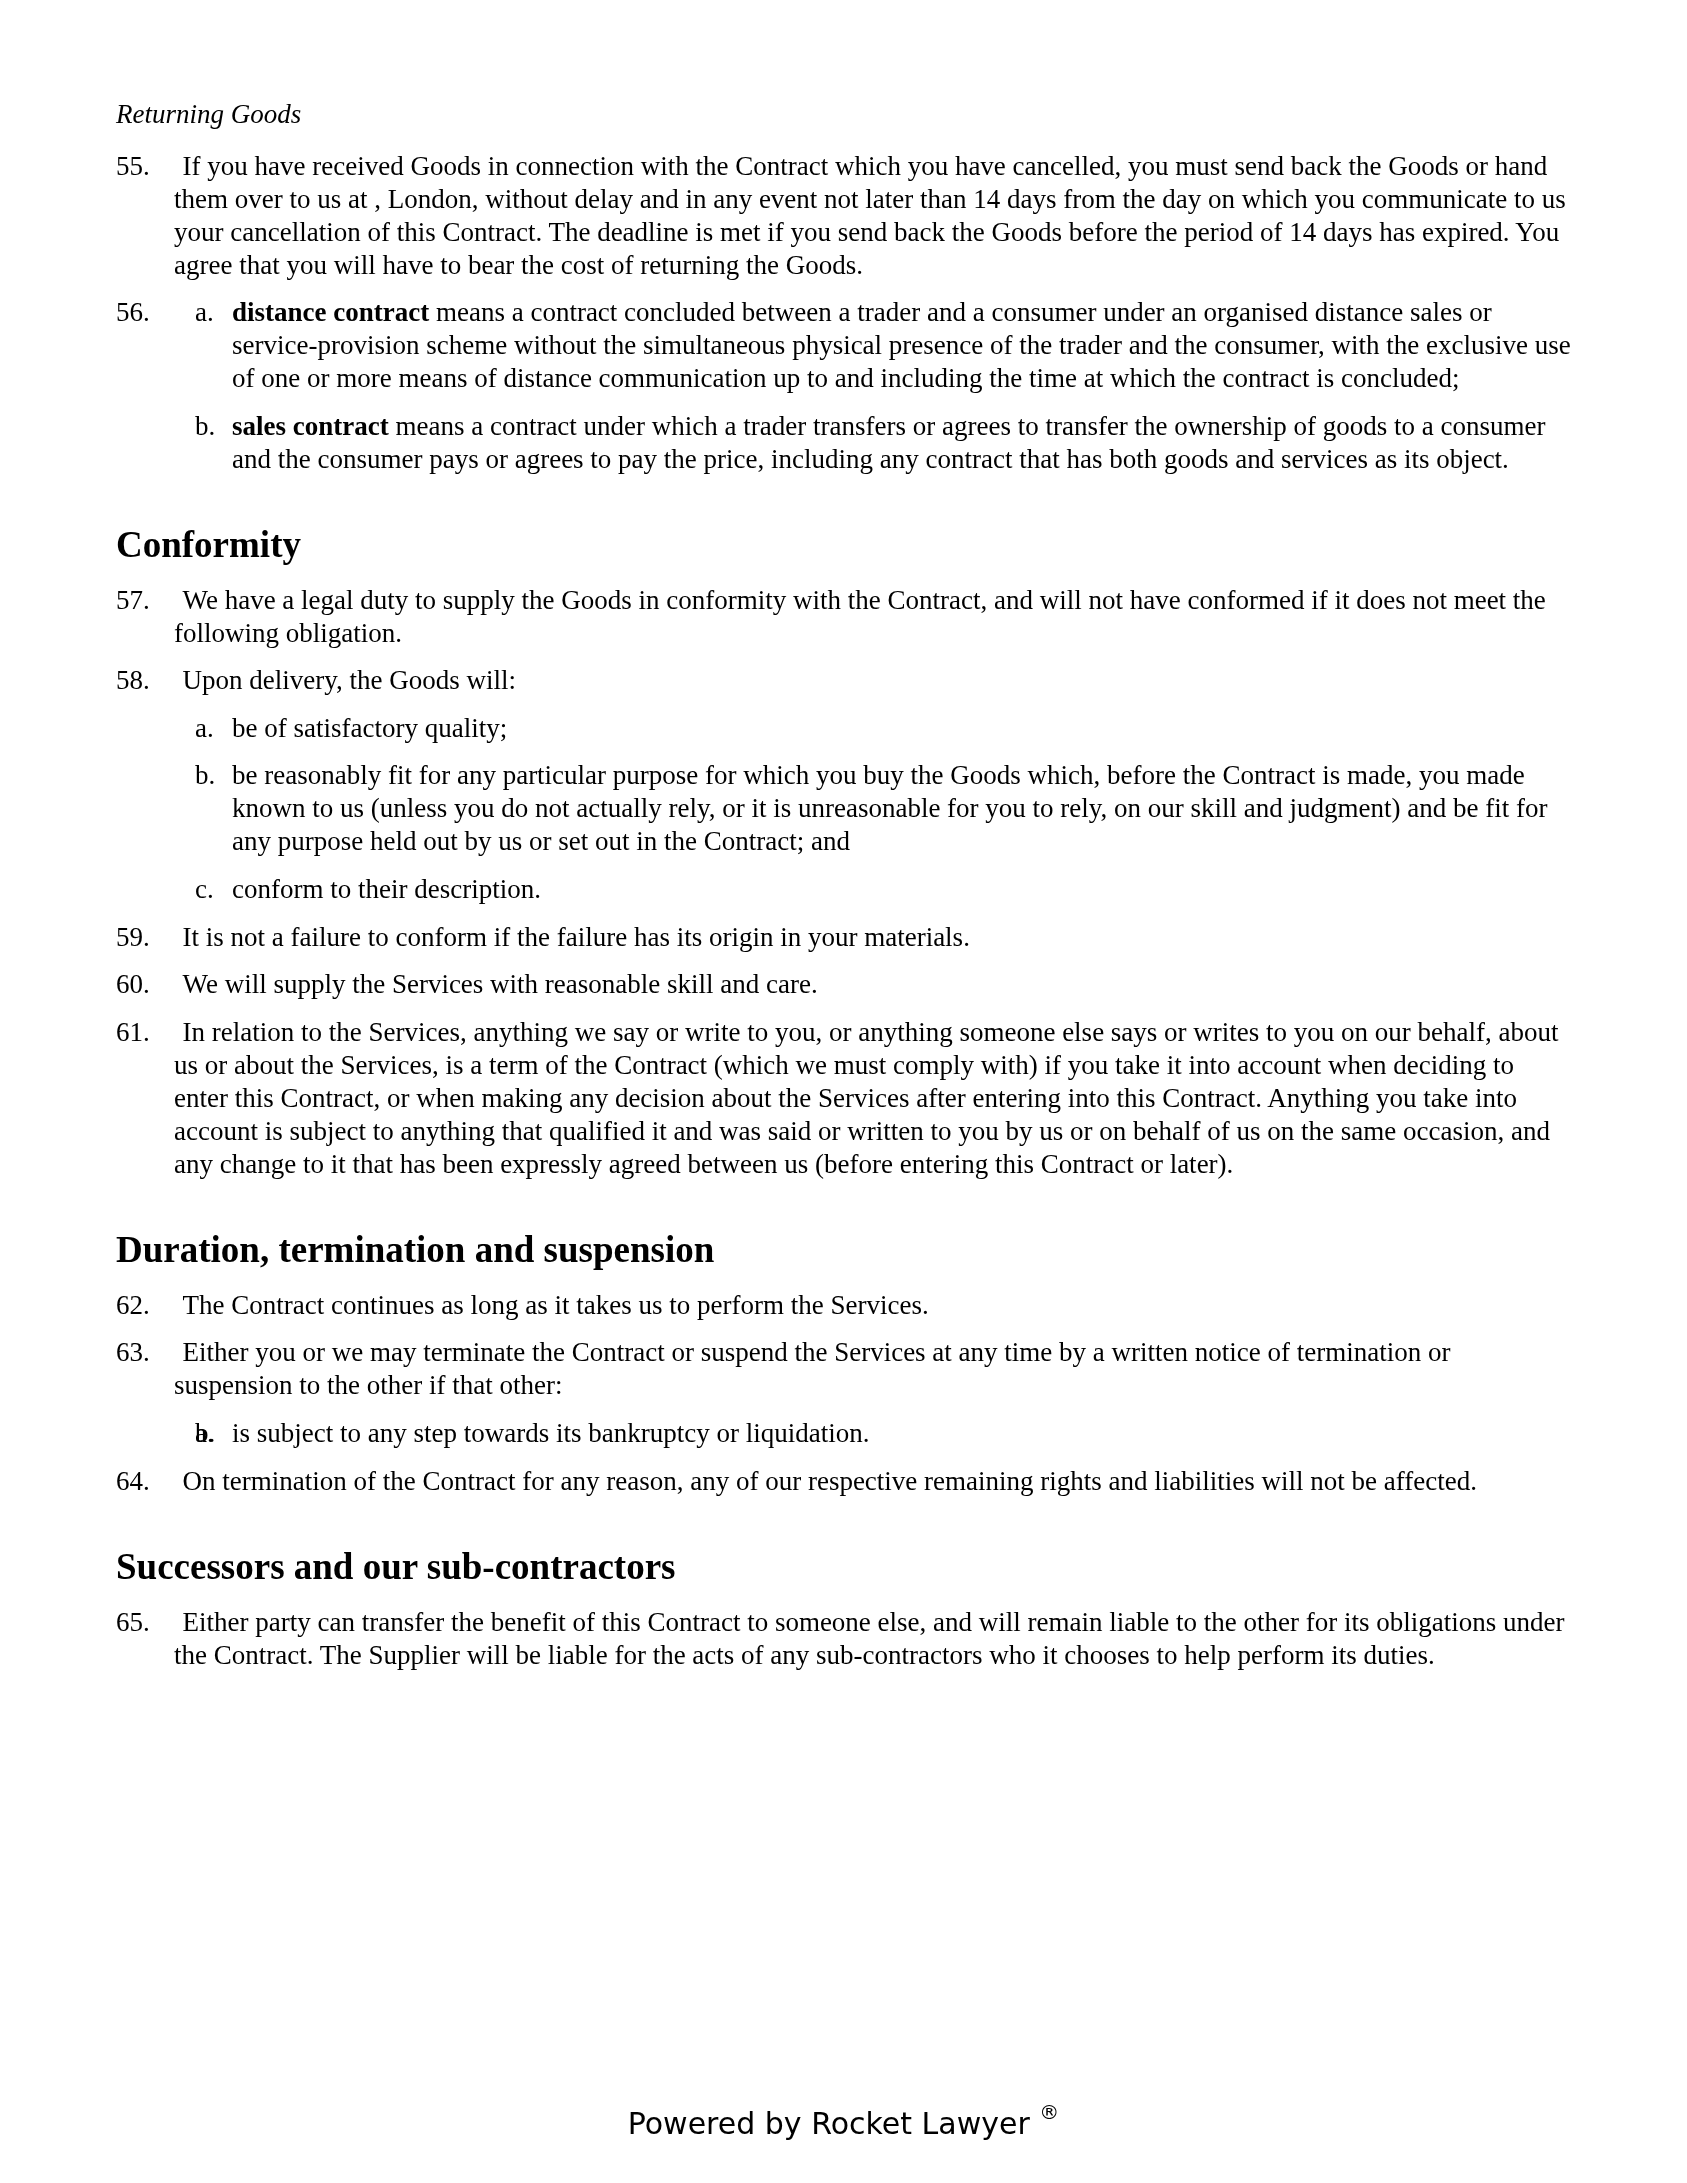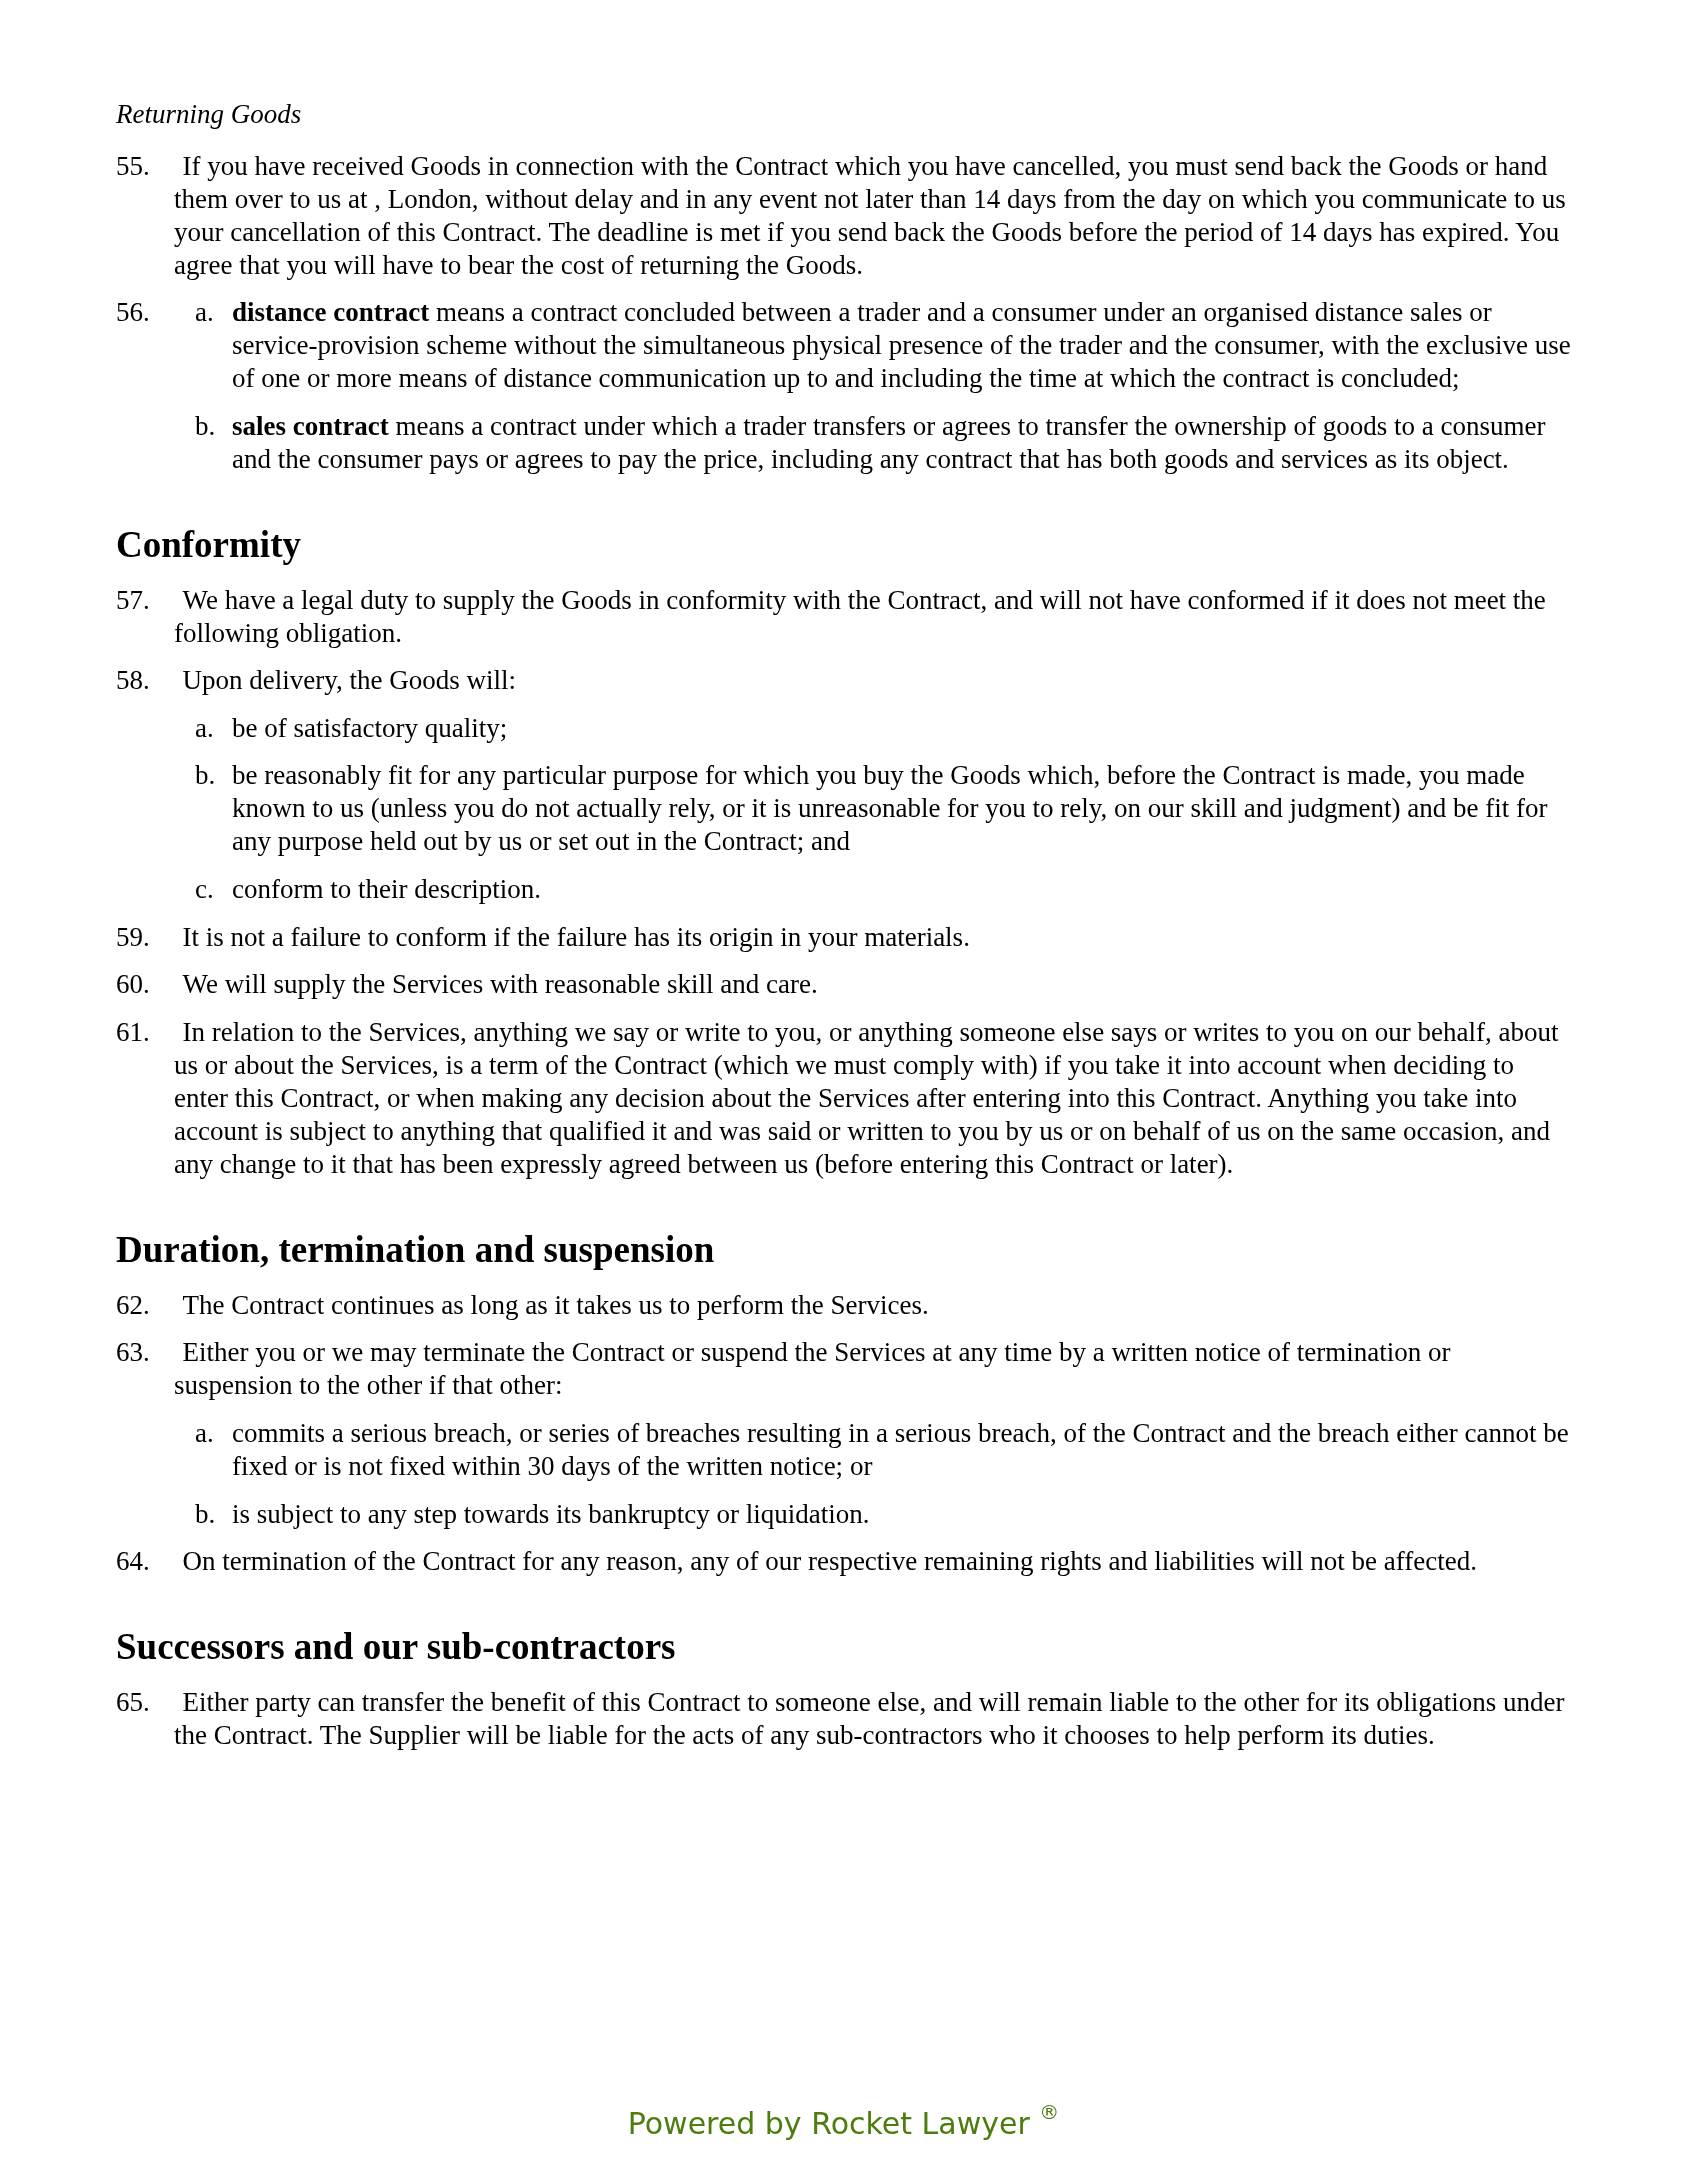--- a/index.html
+++ b/index.html
@@ -11,21 +11,21 @@
   .subhead { font-style: italic; margin: 0 0 18.5px 0; }
   .para-wrap { position: relative; padding-left: 58px; margin: 0 0 14.6px 0; }
   .para-wrap .num { position: absolute; left: 0; top: 0; }
   .para-wrap .first { padding-left: 8.6px; }
   .sub { position: relative; padding-left: 116px; margin: 0 0 14.6px 0; }
   .sub .letter { position: absolute; left: 79px; top: 0; }
   .h2 { font-weight: bold; font-size: 37px; line-height: 44px; margin: 47px 0 17px 0; }
   b { font-weight: bold; }
   .footer {
     position: absolute; top: 2096px; left: 0; width: 1687px; text-align: center;
-    font-family: "DejaVu Sans", sans-serif; font-size: 30px; color: #4d7c0f;
+    font-family: "DejaVu Sans", sans-serif; font-size: 30px; color: #000000;
   }
   .footer sup { font-size: 20px; vertical-align: 14.6px; }
 </style>
 </head>
 <body>
 
 <div class="page">
   <div class="subhead">Returning Goods</div>
   <div id="sections">
       <div class="para-wrap"><span class="num">55.</span><span class="first">If you have received Goods in connection with the Contract which you have cancelled, you must send back the Goods or hand them over to us at   , London,       without delay and in any event not later than 14 days from the day on which you communicate to us your cancellation of this Contract. The deadline is met if you send back the Goods before the period of 14 days has expired. You agree that you will have to bear the cost of returning the Goods.</span></div>
@@ -37,21 +37,21 @@
       <div class="para-wrap"><span class="num">58.</span><span class="first">Upon delivery, the Goods will:</span></div>
       <div class="sub"><span class="letter">a.</span><span>be of satisfactory quality;</span></div>
       <div class="sub"><span class="letter">b.</span><span>be reasonably fit for any particular purpose for which you buy the Goods which, before the Contract is made, you made known to us (unless you do not actually rely, or it is unreasonable for you to rely, on our skill and judgment) and be fit for any purpose held out by us or set out in the Contract; and</span></div>
       <div class="sub"><span class="letter">c.</span><span>conform to their description.</span></div>
       <div class="para-wrap"><span class="num">59.</span><span class="first">It is not a failure to conform if the failure has its origin in your materials.</span></div>
       <div class="para-wrap"><span class="num">60.</span><span class="first">We will supply the Services with reasonable skill and care.</span></div>
       <div class="para-wrap"><span class="num">61.</span><span class="first">In relation to the Services, anything we say or write to you, or anything someone else says or writes to you on our behalf, about us or about the Services, is a term of the Contract (which we must comply with) if you take it into account when deciding to enter this Contract, or when making any decision about the Services after entering into this Contract. Anything you take into account is subject to anything that qualified it and was said or written to you by us or on behalf of us on the same occasion, and any change to it that has been expressly agreed between us (before entering this Contract or later).</span></div>
       <div class="h2">Duration, termination and suspension</div>
       <div class="para-wrap"><span class="num">62.</span><span class="first">The Contract continues as long as it takes us to perform the Services.</span></div>
       <div class="para-wrap"><span class="num">63.</span><span class="first">Either you or we may terminate the Contract or suspend the Services at any time by a written notice of termination or suspension to the other if that other:</span></div>
-      <div class="sub"><span class="letter">a.</span><span>commits a serious breach, or series of breaches resulting in a serious breach, of the Contract and the breach either cannot be fixed or is not fixed within 30 days of the written notice; or</span></div>
+      <div class="sub"><span class="letter">a.</span></div>
       <div class="sub"><span class="letter">b.</span><span>is subject to any step towards its bankruptcy or liquidation.</span></div>
       <div class="para-wrap"><span class="num">64.</span><span class="first">On termination of the Contract for any reason, any of our respective remaining rights and liabilities will not be affected.</span></div>
       <div class="h2">Successors and our sub-contractors</div>
       <div class="para-wrap"><span class="num">65.</span><span class="first">Either party can transfer the benefit of this Contract to someone else, and will remain liable to the other for its obligations under the Contract. The Supplier will be liable for the acts of any sub-contractors who it chooses to help perform its duties.</span></div>
     </div>
 </div>
 
 <div class="footer">
   <span>Powered by Rocket Lawyer</span>
   <sup>®</sup>

